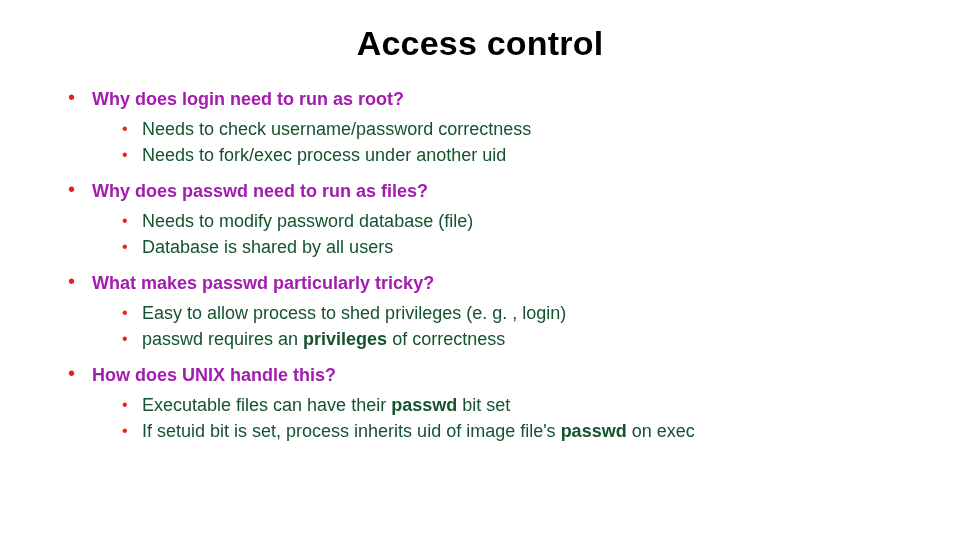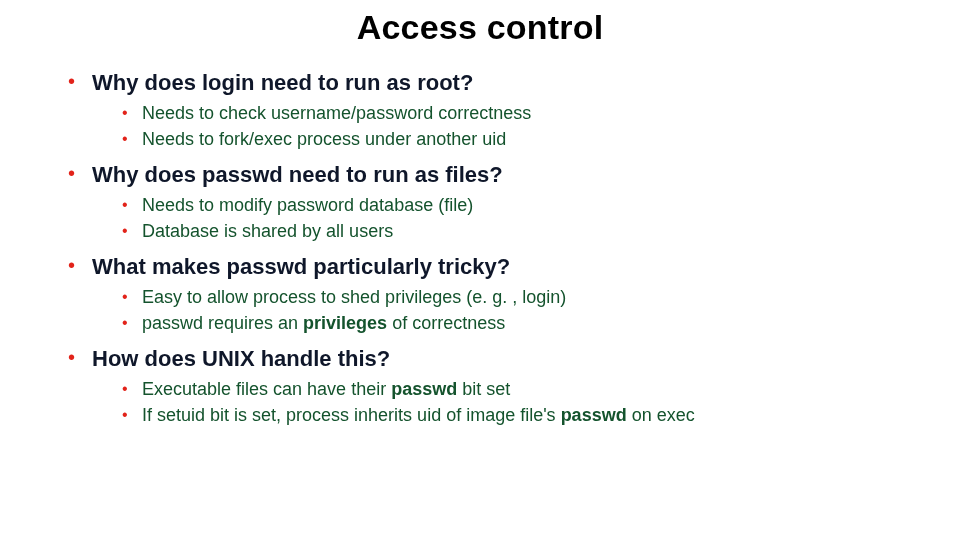--- a/index.html
+++ b/index.html
@@ -8,21 +8,21 @@
     width: 960px;
     height: 540px;
     background: #ffffff;
     font-family: Arial, Helvetica, sans-serif;
     color: #000;
   }
   .slide {
     box-sizing: border-box;
     width: 960px;
     height: 540px;
-    padding: 4px 50px 20px 50px;
+    padding: 20px 50px 20px 50px;
     position: relative;
   }
   .title {
     text-align: center;
     font-size: 34px;
     font-weight: bold;
     margin: 4px 0 22px 0;
     letter-spacing: 0.2px;
   }
   ul.top {
@@ -38,23 +38,23 @@
   ul.top > li::before {
     content: "•";
     position: absolute;
     left: 0;
     top: 0;
     color: #e2231a;
     font-size: 20px;
     line-height: 24px;
   }
   .q {
-    color: #0f172a;
+    color: #a21caf;
     font-weight: bold;
-    font-size: 22px;
+    font-size: 18px;
     line-height: 28px;
   }
   ul.sub {
     list-style: none;
     margin: 4px 0 10px 0;
     padding: 0 0 0 30px;
   }
   ul.sub > li {
     position: relative;
     padding-left: 20px;

